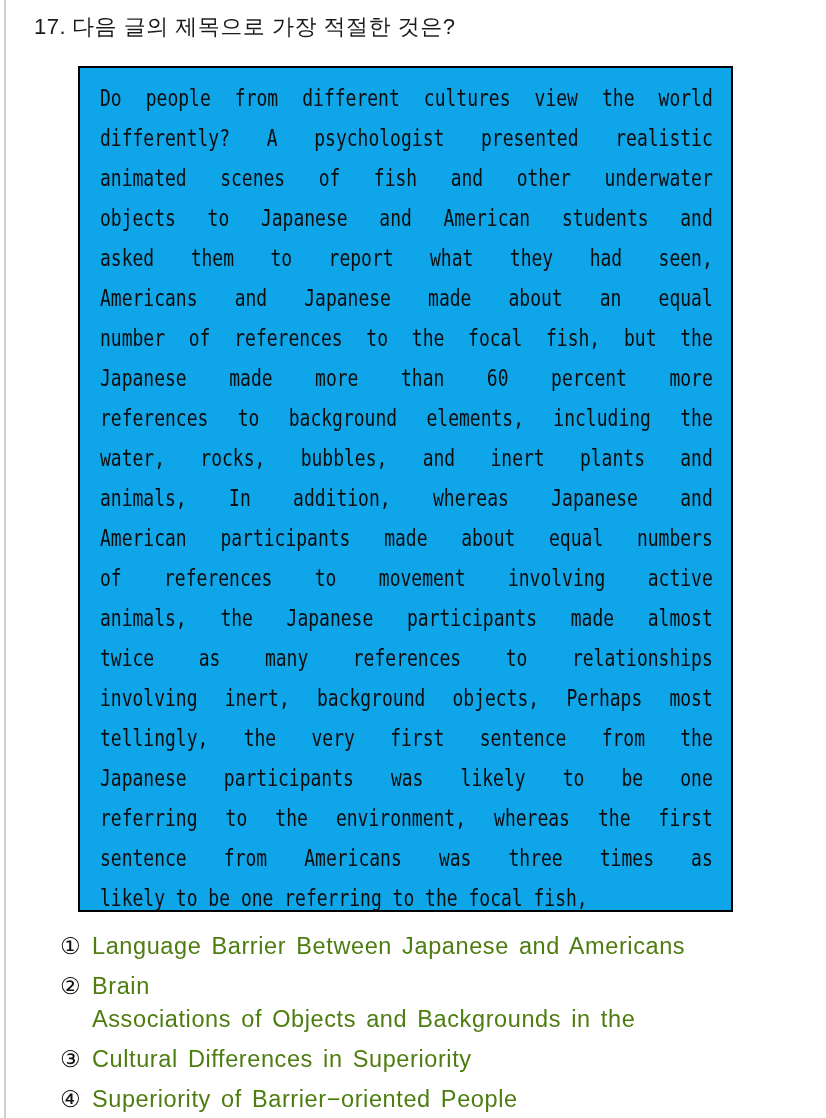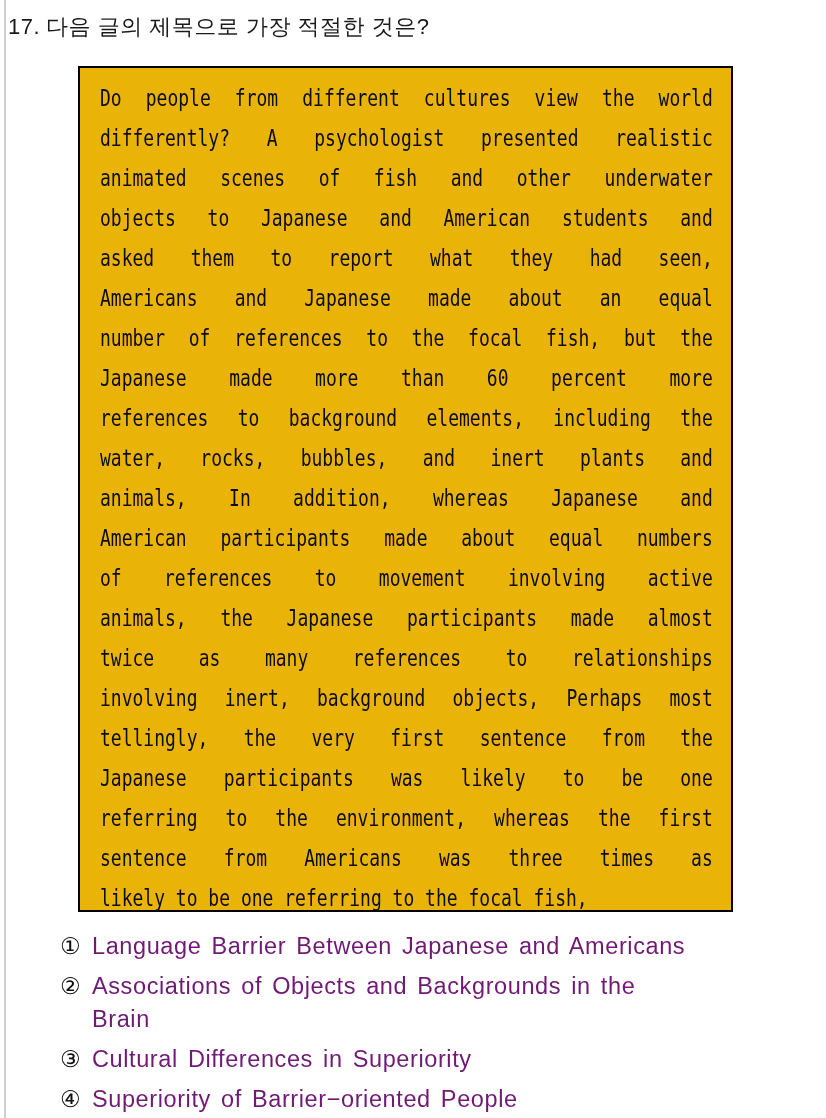--- a/index.html
+++ b/index.html
@@ -21,40 +21,40 @@
     position: absolute;
     left: 4px;
     top: 0;
     width: 2px;
     height: 1118px;
     background: #cfcfcf;
   }
 
   #question-header {
     position: absolute;
-    left: 8px;
+    left: 34px;
     top: 12px;
     font-size: 22px;
     letter-spacing: 0.5px;
     white-space: nowrap;
     color: #1a1a1a;
   }
   #question-header .q-num {
     margin-right: 6px;
   }
 
   #passage-box {
     position: absolute;
     left: 78px;
     top: 66px;
     width: 655px;
     height: 846px;
     border: 2px solid #000000;
     box-sizing: border-box;
-    background: #eab308;
+    background: #0ea5e9;
   }
 
   #passage-lines {
     position: absolute;
     left: 20px;
     top: 10px;
     width: 613px;
   }
 
   .p-line {
@@ -97,21 +97,21 @@
     width: 32px;
     font-size: 23px;
     line-height: 33px;
     color: #111111;
     text-align: left;
   }
   .choice-text {
     flex: 1 1 auto;
     font-size: 23.5px;
     line-height: 33px;
-    color: #701a75;
+    color: #4d7c0f;
     letter-spacing: 0.6px;
     word-spacing: 3px;
   }
   .choice-text .wrap-line { display: block; }
 </style>
 </head>
 <body>
 
 <div id="page-edge"></div>
 
@@ -148,22 +148,22 @@
 <div id="choices">
     <div class="choice">
       <div class="choice-marker">①</div>
       <div class="choice-text">
         <span class="wrap-line">Language Barrier Between Japanese and Americans</span>
       </div>
     </div>
     <div class="choice">
       <div class="choice-marker">②</div>
       <div class="choice-text">
+        <span class="wrap-line">Brain</span>
         <span class="wrap-line">Associations of Objects and Backgrounds in the</span>
-        <span class="wrap-line">Brain</span>
       </div>
     </div>
     <div class="choice">
       <div class="choice-marker">③</div>
       <div class="choice-text">
         <span class="wrap-line">Cultural Differences in Superiority</span>
       </div>
     </div>
     <div class="choice">
       <div class="choice-marker">④</div>

